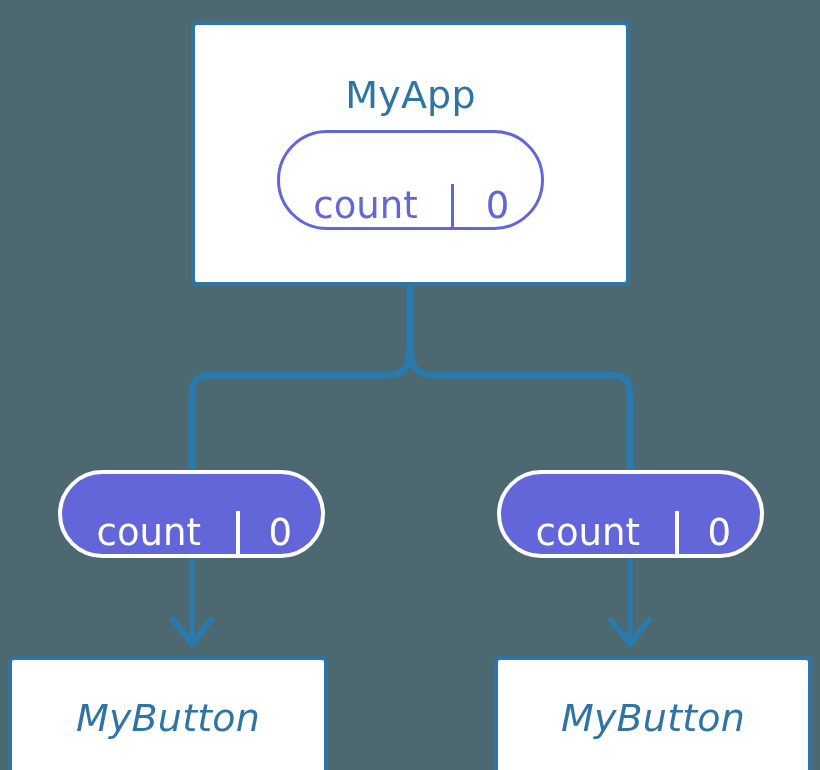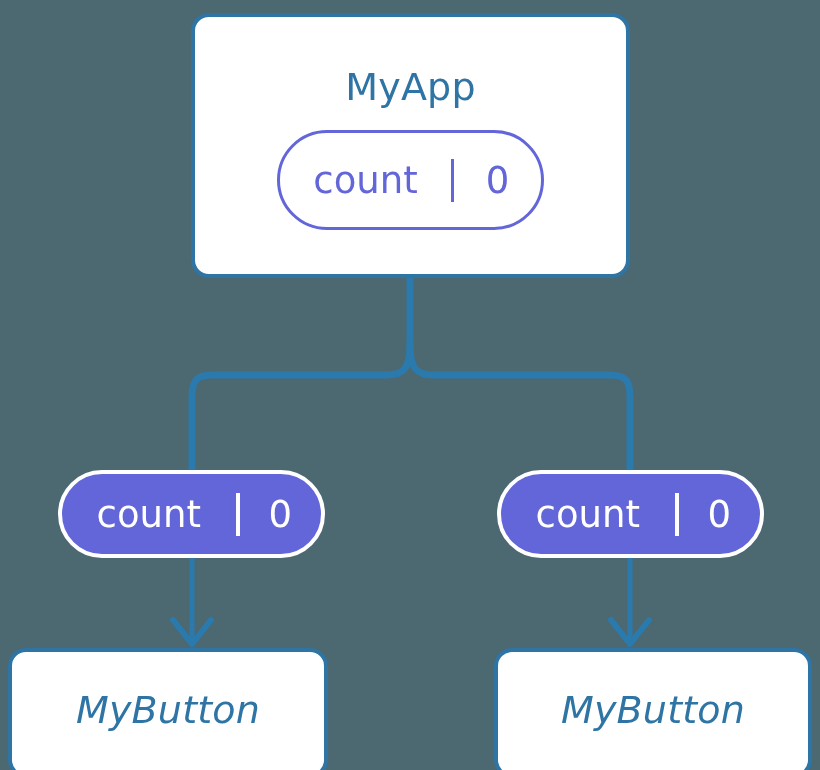--- a/index.html
+++ b/index.html
@@ -30,22 +30,23 @@
     z-index: 1;
     pointer-events: none;
   }
 
   
   .comp-box {
     position: absolute;
     z-index: 2;
     background: #ffffff;
     border: 4px solid #2e74a4;
-    border-radius: 18px;
+    border-radius: 6px;
     box-sizing: border-box;
+    margin-top: 8px;
   }
   .comp-title {
     position: absolute;
     left: 0;
     width: 100%;
     text-align: center;
     color: #2e74a4;
     font-size: 38px;
     font-weight: 400;
     letter-spacing: 0.2px;
@@ -77,21 +78,21 @@
   .btn-title {
     top: 36px;
     font-style: italic;
   }
 
   
   .pill {
     position: absolute;
     z-index: 3;
     display: flex;
-    align-items: center;
+    align-items: flex-end;
     border-radius: 999px;
     box-sizing: border-box;
     overflow: hidden;
   }
   .pill-key,
   .pill-val {
     display: flex;
     align-items: center;
     justify-content: center;
     box-sizing: border-box;

